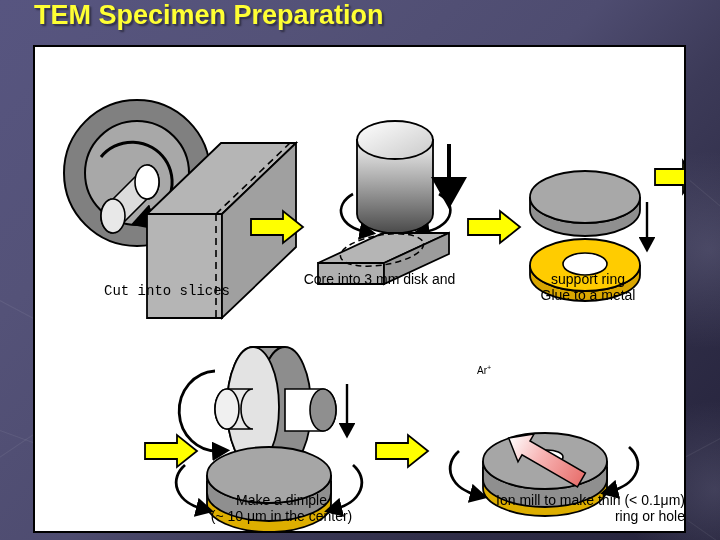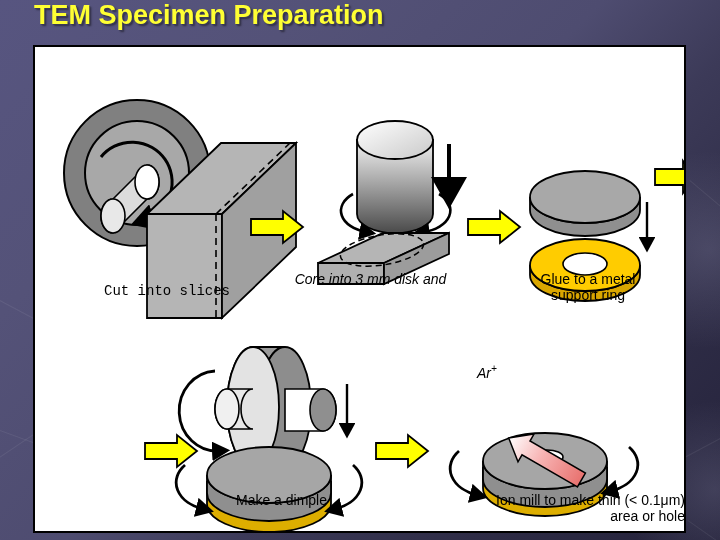--- a/index.html
+++ b/index.html
@@ -33,21 +33,21 @@
   }
   #canvaswrap{position:absolute;left:0;top:0;width:649px;height:484px;}
   svg{display:block;}
 
   .cap{
     position:absolute;text-align:center;color:#000;
     font-size:14px;line-height:1.12;font-family:"Liberation Sans", sans-serif;
     white-space:nowrap;
   }
   .sup{font-size:0.72em;vertical-align:super;}
-  .arlab{position:absolute;font-size:14px;color:#000;font-style:italic;}
+  .arlab{position:absolute;font-size:10px;color:#000;}
 </style>
 </head>
 <body>
 
 <div id="slide">
 
   <div class="bgglow" style="left:600px;top:150px;width:220px;height:200px;"></div>
   <div class="bgglow" style="left:620px;top:400px;width:190px;height:180px;"></div>
   <div class="bgline" style="left:0px;top:300px;width:120px;height:1px;transform:rotate(28deg);"></div>
   <div class="bgline" style="left:-20px;top:470px;width:140px;height:1px;transform:rotate(-34deg);"></div>
@@ -211,36 +211,37 @@
         <g transform="translate(600,448) rotate(-22)">
           <polygon points="8,0 80,0 80,-8 100,8 80,24 80,16 8,16" fill="url(#ionGrad2)" stroke="#000" stroke-width="1.5" transform="translate(100,8) rotate(180) translate(-100,-8)"></polygon>
         </g>
       </svg>
     </div>
 
     <div class="cap" style="left:32px;top:237px;width:200px;font-family:Liberation Mono, monospace;">
       <span>Cut into slices</span>
     </div>
 
-    <div class="cap" style="left:203px;top:225px;width:265px;font-style:italic;">
+    <div class="cap" style="left:212px;top:225px;width:265px;">
       <div>Core into 3 mm disk and</div>
     </div>
 
     <div class="cap" style="left:458px;top:225px;width:190px;">
+      <div>support ring</div>
       <div>Glue to a metal</div>
-      <div>support ring</div>
     </div>
 
     <div class="cap" style="left:124px;top:446px;width:245px;">
       <div>Make a dimple</div>
+      <div>(~ 10 μm in the center)</div>
     </div>
 
     <div class="cap" style="left:370px;top:446px;width:280px;text-align:right;">
       <div>Ion mill to make thin (&lt; 0.1μm)</div>
-      <div>area or hole</div>
+      <div>ring or hole</div>
     </div>
 
     <div class="arlab" style="left:442px;top:316px;">
       <span>Ar</span><span class="sup">+</span>
     </div>
 
   </div>
 </div>
 
 </body></html>

